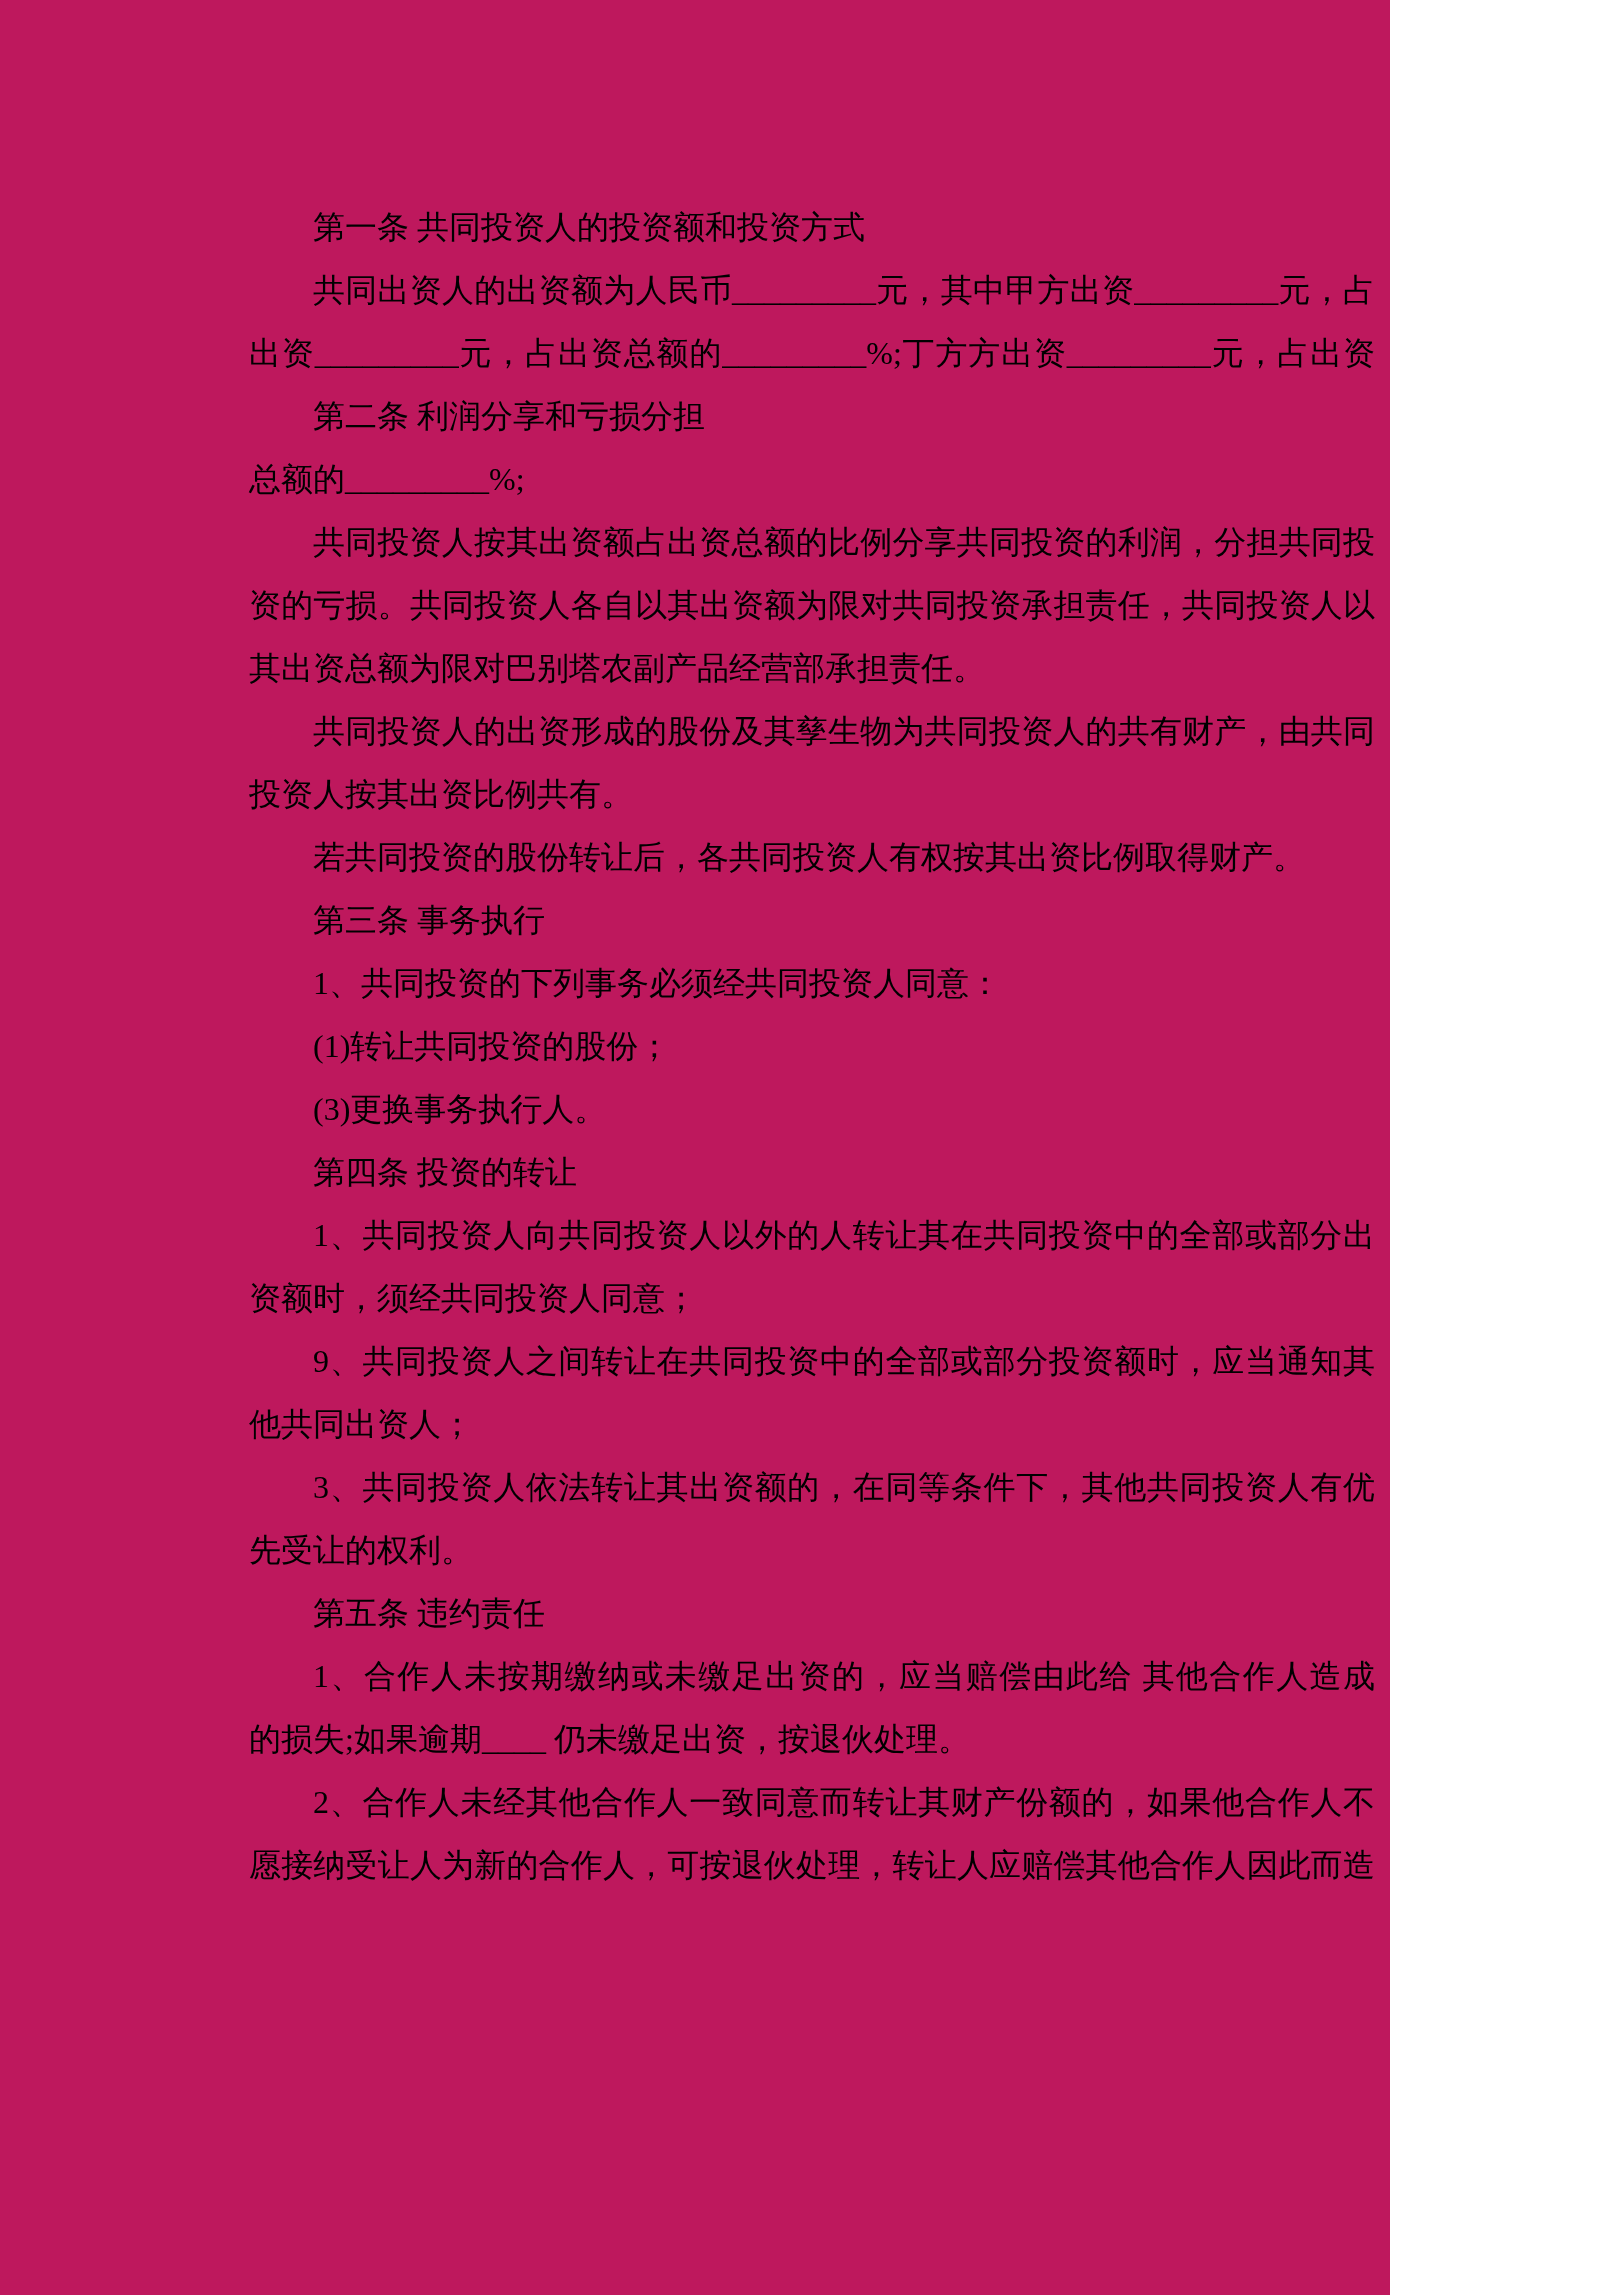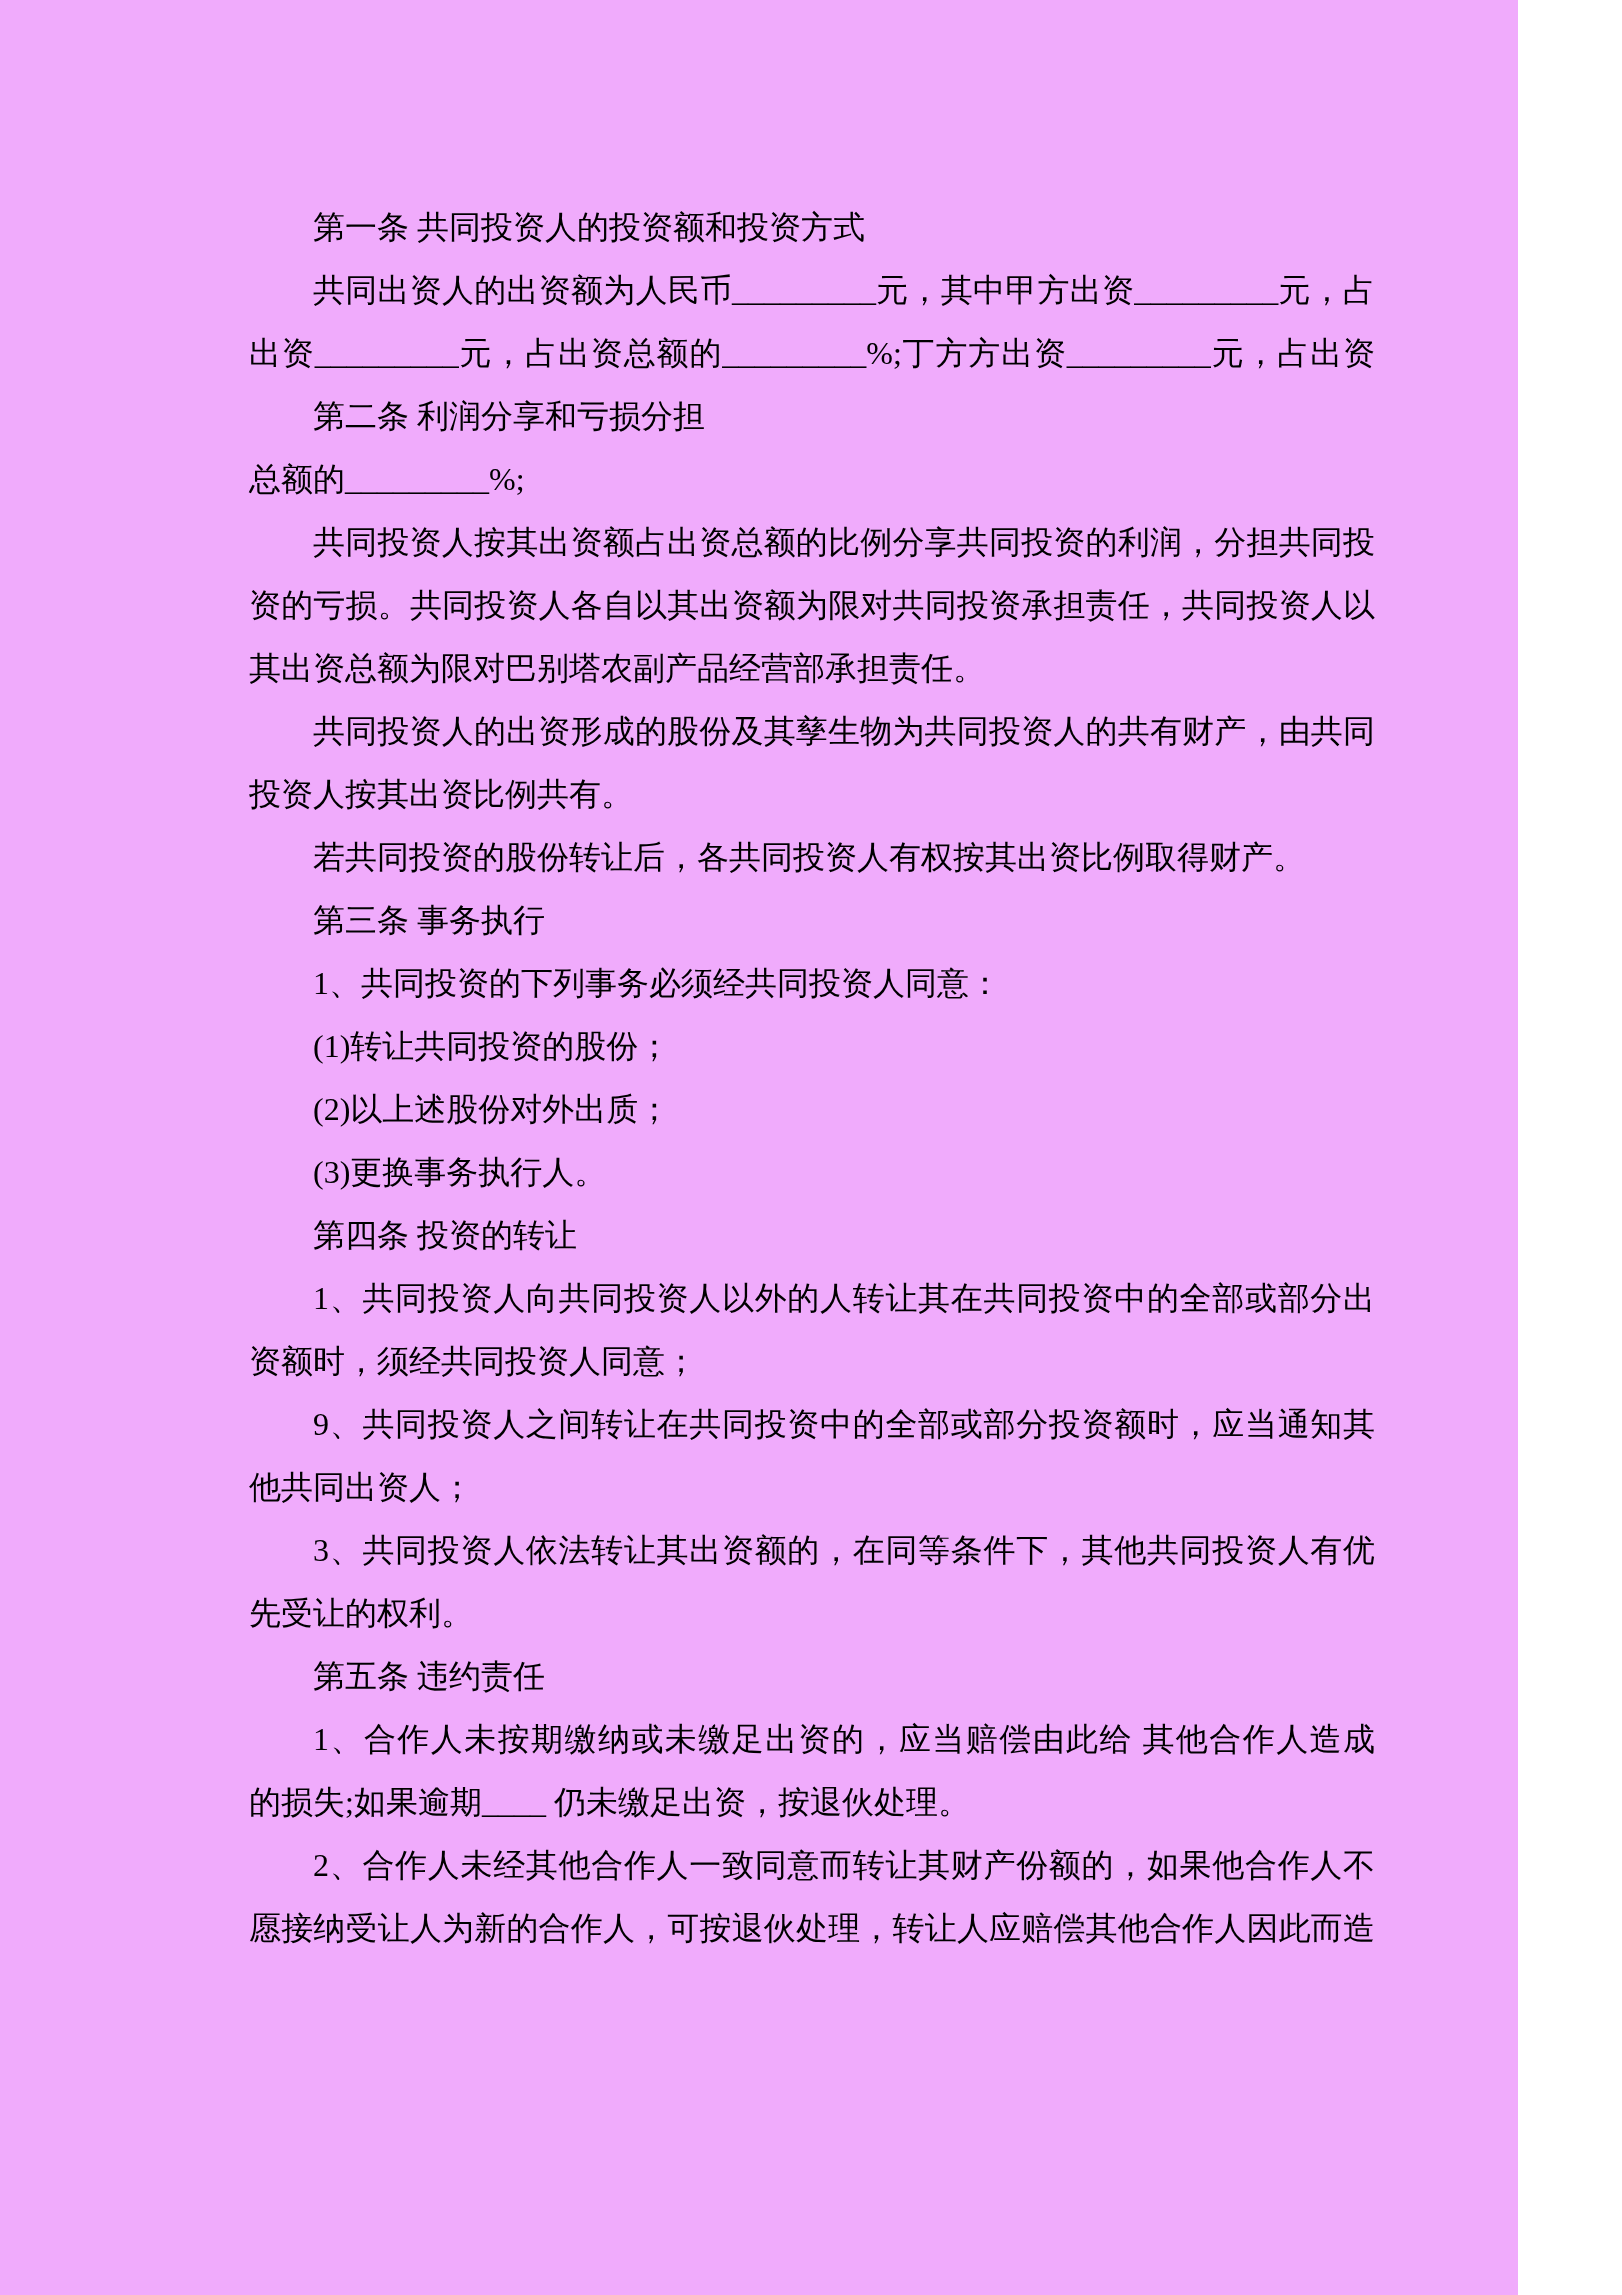--- a/index.html
+++ b/index.html
@@ -2,23 +2,23 @@
 <html style="font-size:10.5px"><head>
 <meta charset="utf-8">
 <style>
   html, body {
     margin: 0;
     padding: 0;
     background: #ffffff;
   }
   .page {
     position: relative;
-    width: 1518px;
+    width: 1390px;
     height: 2295px;
-    background: #f0abfc;
+    background: #be185d;
     overflow: hidden;
     font-family: "Liberation Serif", "DejaVu Serif", serif;
   }
   .doc {
     position: absolute;
     left: 249px;
     top: 196px;
     width: 1126px;
     color: #000000;
   }
@@ -52,21 +52,20 @@
     <div class="ln">总额的_________%;</div>
     <div class="ln ind jf">共同投资人按其出资额占出资总额的比例分享共同投资的利润，分担共同投</div>
     <div class="ln jf">资的亏损。共同投资人各自以其出资额为限对共同投资承担责任，共同投资人以</div>
     <div class="ln">其出资总额为限对巴别塔农副产品经营部承担责任。</div>
     <div class="ln ind jf">共同投资人的出资形成的股份及其孳生物为共同投资人的共有财产，由共同</div>
     <div class="ln">投资人按其出资比例共有。</div>
     <div class="ln ind">若共同投资的股份转让后，各共同投资人有权按其出资比例取得财产。</div>
     <div class="ln ind">第三条 事务执行</div>
     <div class="ln ind">1、共同投资的下列事务必须经共同投资人同意：</div>
     <div class="ln ind">(1)转让共同投资的股份；</div>
-    <div class="ln ind">(2)以上述股份对外出质；</div>
     <div class="ln ind">(3)更换事务执行人。</div>
     <div class="ln ind">第四条 投资的转让</div>
     <div class="ln ind jf">1、共同投资人向共同投资人以外的人转让其在共同投资中的全部或部分出</div>
     <div class="ln">资额时，须经共同投资人同意；</div>
     <div class="ln ind jf">9、共同投资人之间转让在共同投资中的全部或部分投资额时，应当通知其</div>
     <div class="ln">他共同出资人；</div>
     <div class="ln ind jf">3、共同投资人依法转让其出资额的，在同等条件下，其他共同投资人有优</div>
     <div class="ln">先受让的权利。</div>
     <div class="ln ind">第五条 违约责任</div>
     <div class="ln ind jf">1、合作人未按期缴纳或未缴足出资的，应当赔偿由此给 其他合作人造成</div>

